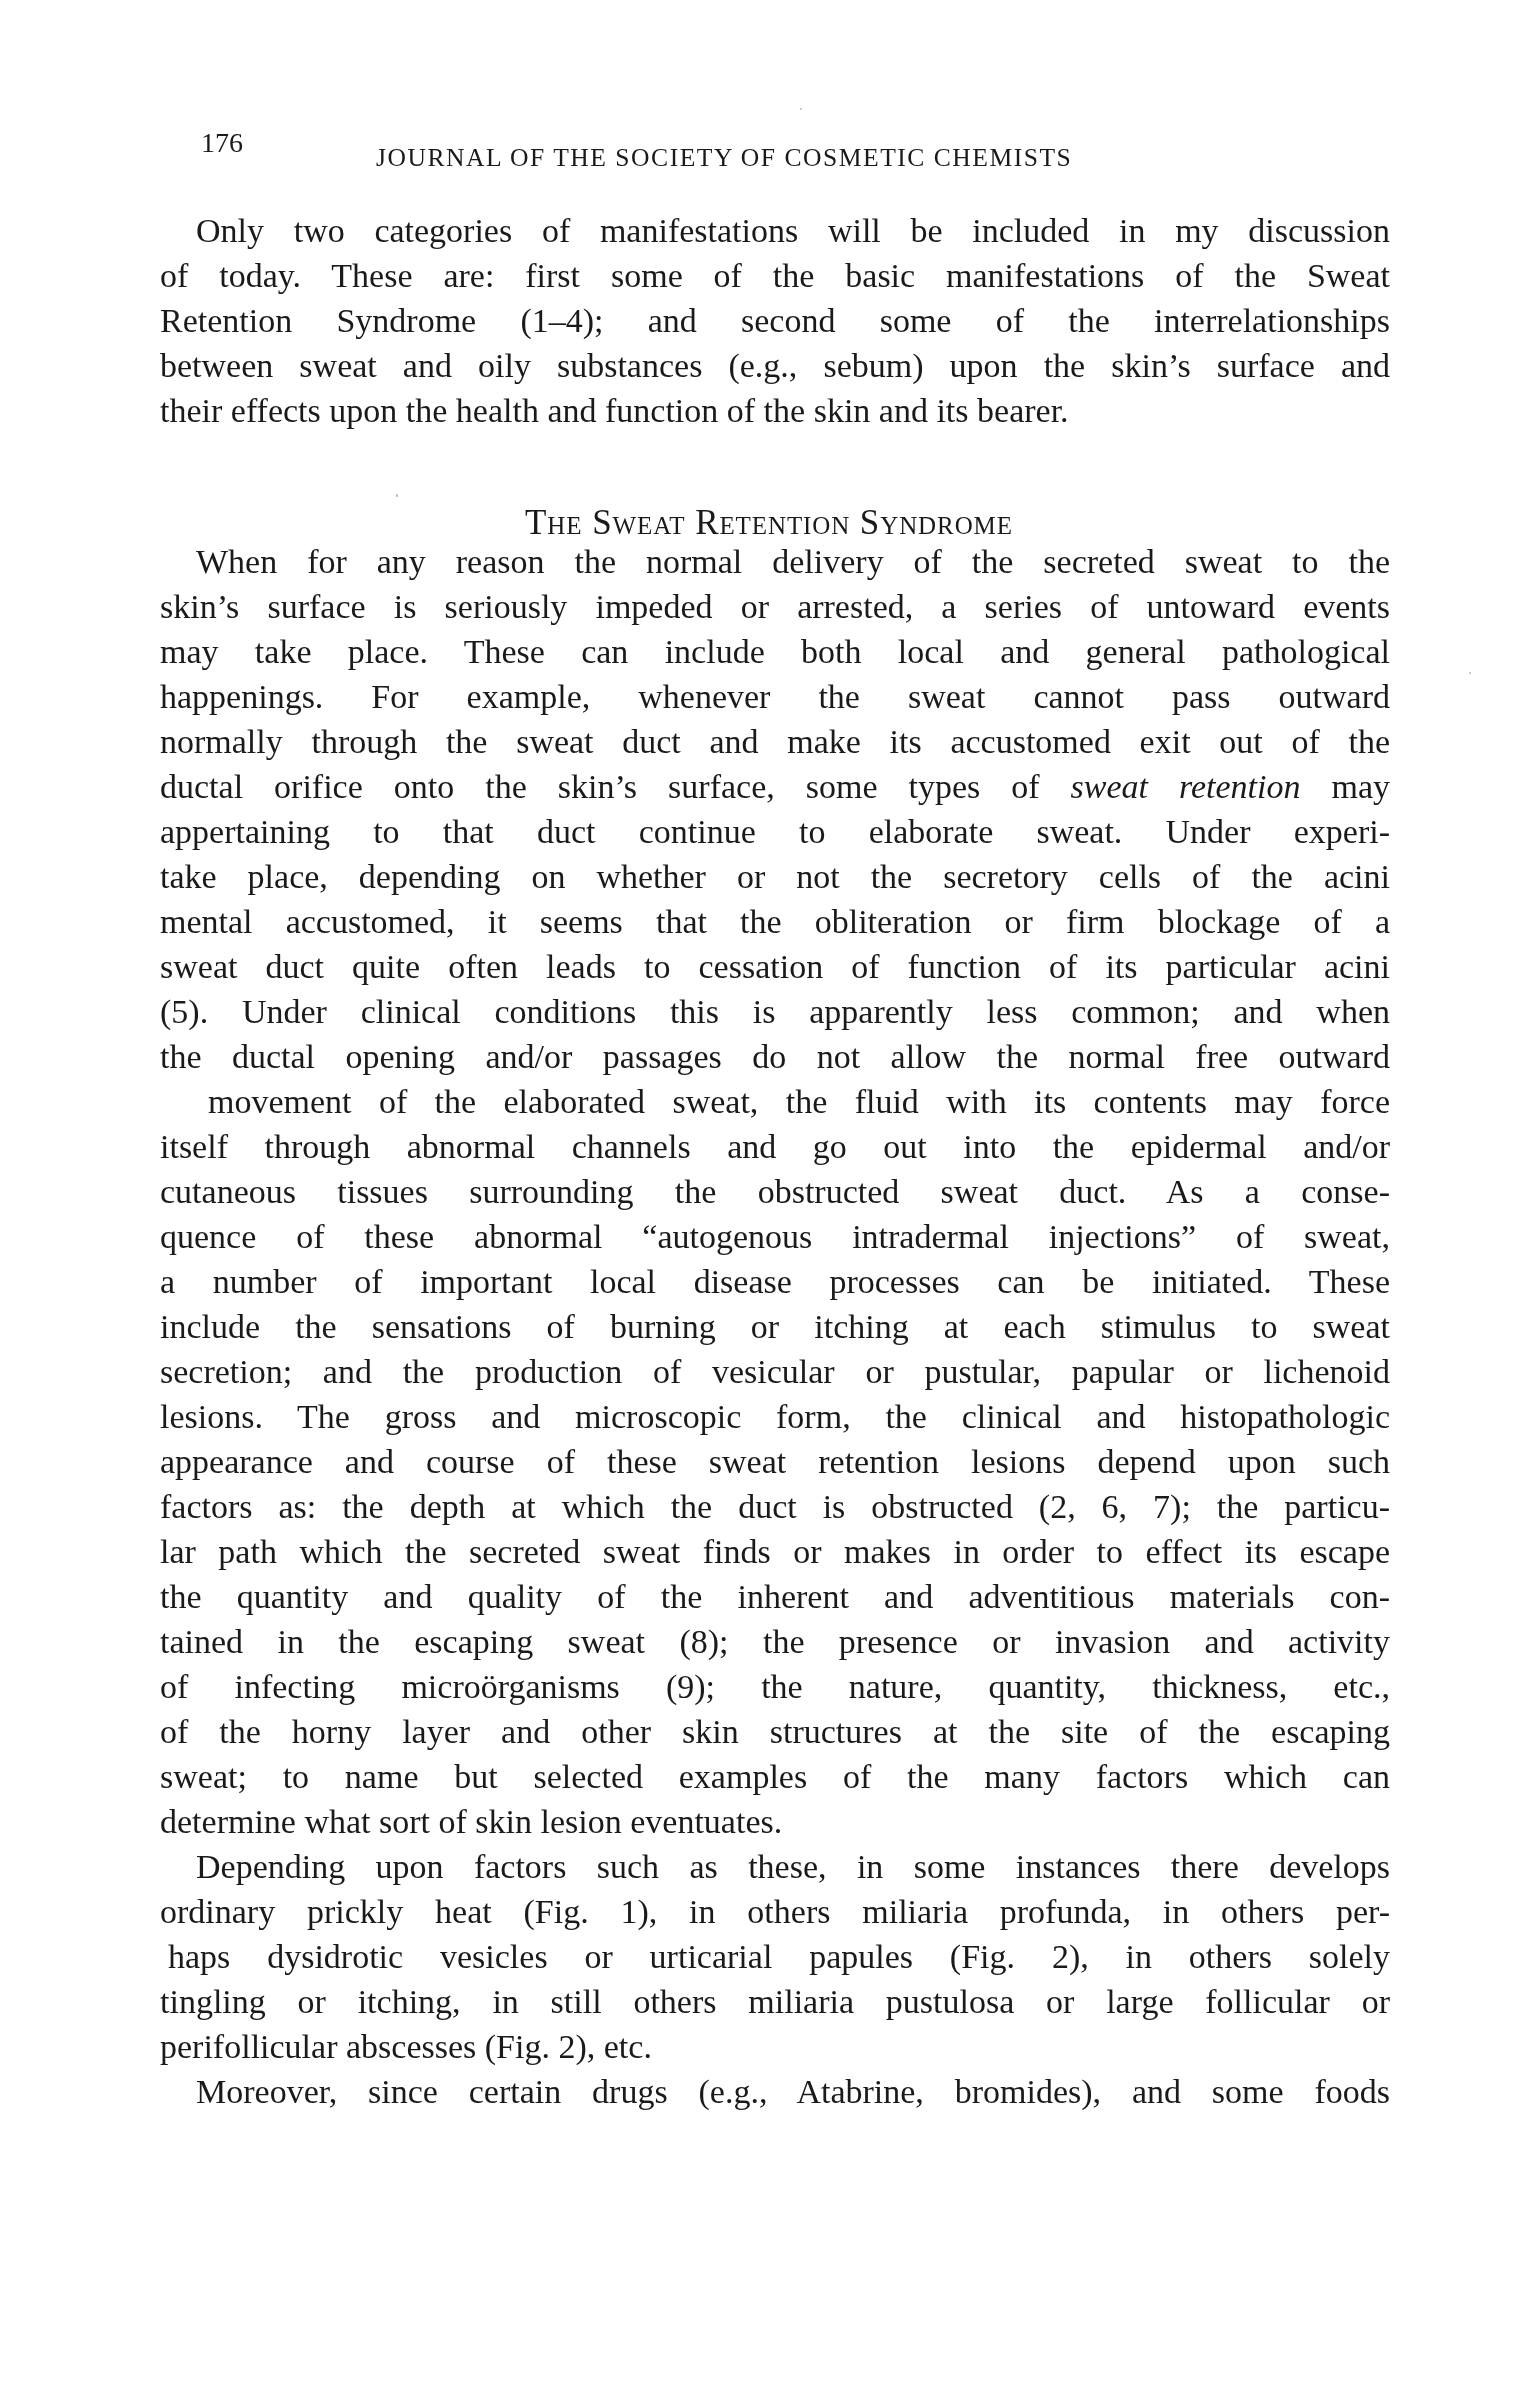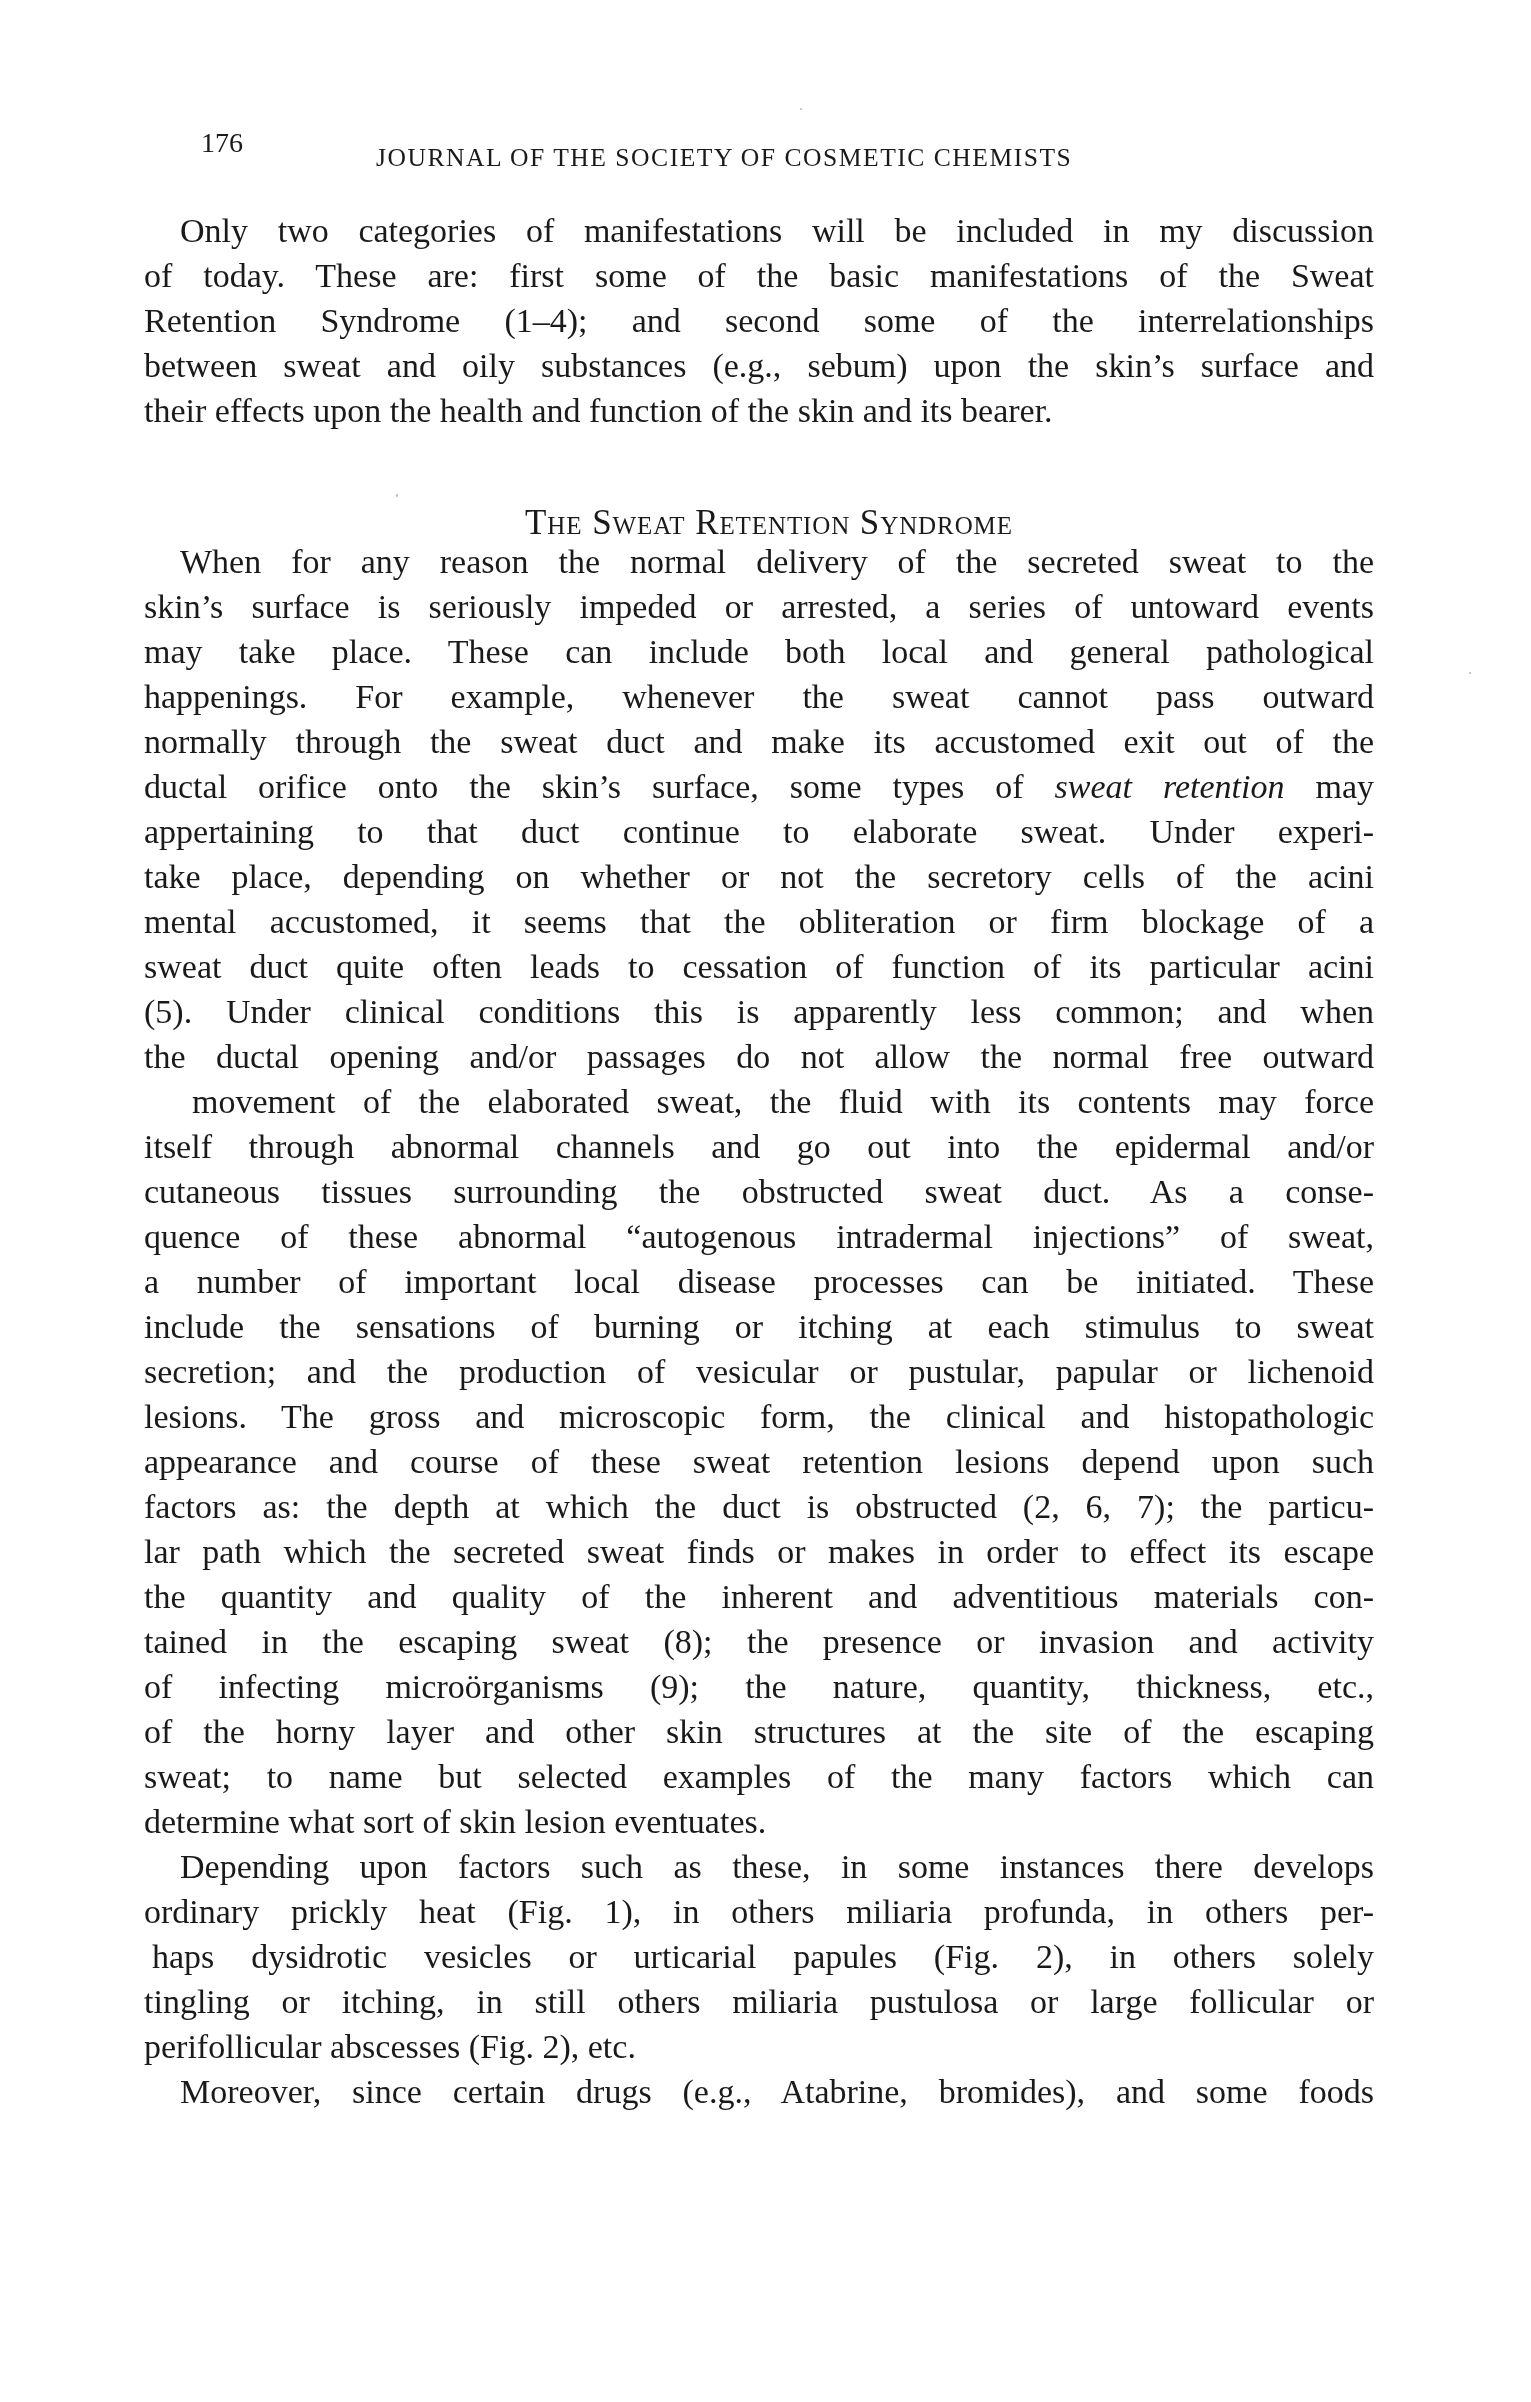--- a/index.html
+++ b/index.html
@@ -2,21 +2,21 @@
 <html style="font-size:15px"><head>
 <meta charset="utf-8">
 <style>
   html, body { margin: 0; padding: 0; background: #ffffff; }
   body { width: 1531px; height: 2403px; position: relative; overflow: hidden;
          font-family: "Liberation Serif", "DejaVu Serif", serif; color: #1a1a1a; }
   .page-header { position: absolute; top: 124px; left: 154px; width: 1230px; height: 38px; }
   .page-number { position: absolute; left: 0; top: 0; font-size: 28px; line-height: 38px; margin-left: 47px; }
   .running-title { position: absolute; left: 222px; top: 15px; font-size: 25.6px; line-height: 38px;
                    letter-spacing: 1.5px; white-space: nowrap; }
-  .column { position: absolute; left: 144px; width: 1230px; }
+  .column { position: absolute; left: 160px; width: 1230px; }
   .line { display: block; height: 45px; line-height: 45px; font-size: 34px;
           text-align: justify; text-align-last: justify; white-space: nowrap; overflow: visible; }
   .line.last { text-align-last: left; }
   .line.indent { padding-left: 36px; box-sizing: border-box; }
   .section-heading { position: absolute; left: 154px; width: 1230px; top: 500px;
                      text-align: center; font-size: 35px; line-height: 45px; letter-spacing: 0.9px;
                      font-variant: small-caps; }
   .para1 { top: 208px; }
   .para2 { top: 539px; }
   em { font-style: italic; }

